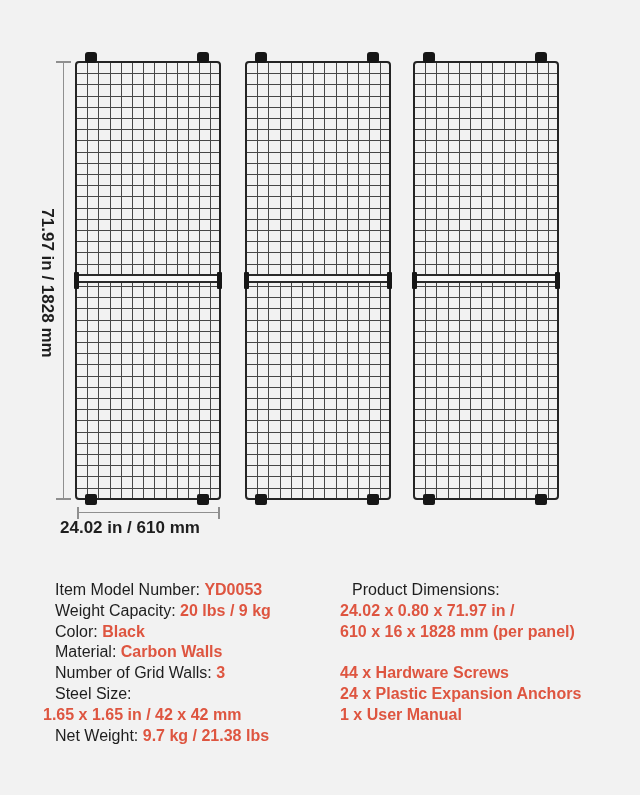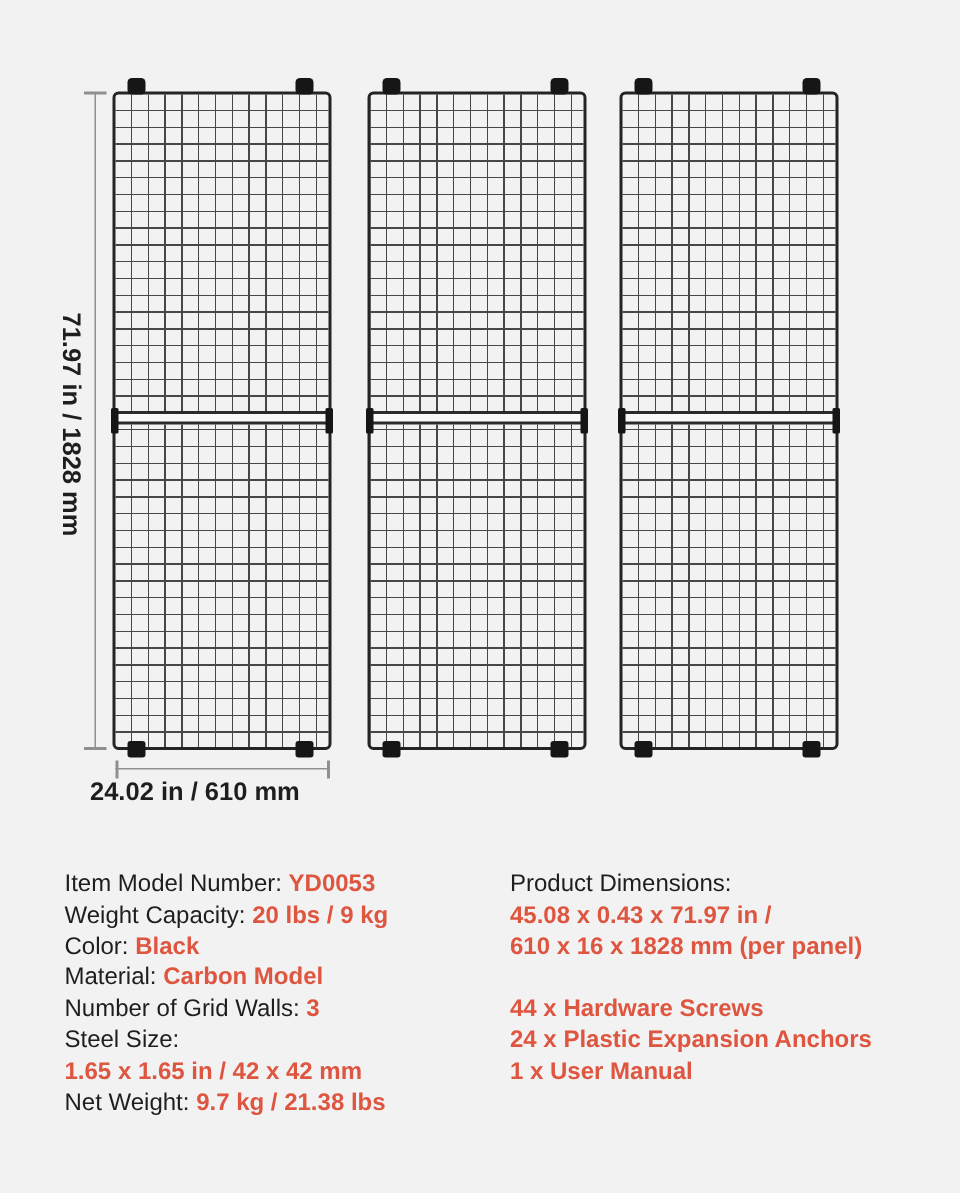--- a/index.html
+++ b/index.html
@@ -90,21 +90,21 @@
     position:absolute;
     top:580px;
     font-size:16px;
     line-height:20.8px;
     color:var(--ink);
     white-space:nowrap;
   }
   .spec-col.left{left:43px;}
   .spec-col.right{left:340px;}
   .spec-line{height:20.8px;}
-  .spec-line .lab{color:var(--ink);font-weight:400;}
+  .spec-line .lab{color:var(--ink);font-weight:400;margin-left:12px;}
   .spec-line .val{color:var(--accent);font-weight:700;}
   .spec-line.spacer{height:20.8px;}
 </style>
 </head>
 <body>
 
 <div class="stage">
 
   <div>
       <div class="panel" style="left: 75px;">
@@ -137,29 +137,29 @@
 
   <div class="hdim-line"></div>
   <div class="dim-cap-v l"></div>
   <div class="dim-cap-v r"></div>
   <div class="hdim-label">24.02 in / 610 mm</div>
 
   <div class="spec-col left">
       <div class="spec-line"><span class="lab">Item Model Number: </span><span class="val">YD0053</span></div>
       <div class="spec-line"><span class="lab">Weight Capacity: </span><span class="val">20 lbs / 9 kg</span></div>
       <div class="spec-line"><span class="lab">Color: </span><span class="val">Black</span></div>
-      <div class="spec-line"><span class="lab">Material: </span><span class="val">Carbon Model</span></div>
+      <div class="spec-line"><span class="lab">Material: </span><span class="val">Carbon Walls</span></div>
       <div class="spec-line"><span class="lab">Number of Grid Walls: </span><span class="val">3</span></div>
       <div class="spec-line"><span class="lab">Steel Size:</span></div>
       <div class="spec-line"><span class="val">1.65 x 1.65 in / 42 x 42 mm</span></div>
       <div class="spec-line"><span class="lab">Net Weight: </span><span class="val">9.7 kg / 21.38 lbs</span></div>
     </div>
   <div class="spec-col right">
       <div class="spec-line"><span class="lab">Product Dimensions:</span></div>
-      <div class="spec-line"><span class="val">45.08 x 0.43 x 71.97 in /</span></div>
+      <div class="spec-line"><span class="val">24.02 x 0.80 x 71.97 in /</span></div>
       <div class="spec-line"><span class="val">610 x 16 x 1828 mm (per panel)</span></div>
       <div class="spec-line spacer"></div>
       <div class="spec-line"><span class="val">44 x Hardware Screws</span></div>
       <div class="spec-line"><span class="val">24 x Plastic Expansion Anchors</span></div>
       <div class="spec-line"><span class="val">1 x User Manual</span></div>
     </div>
 
 </div>
 
 </body></html>

